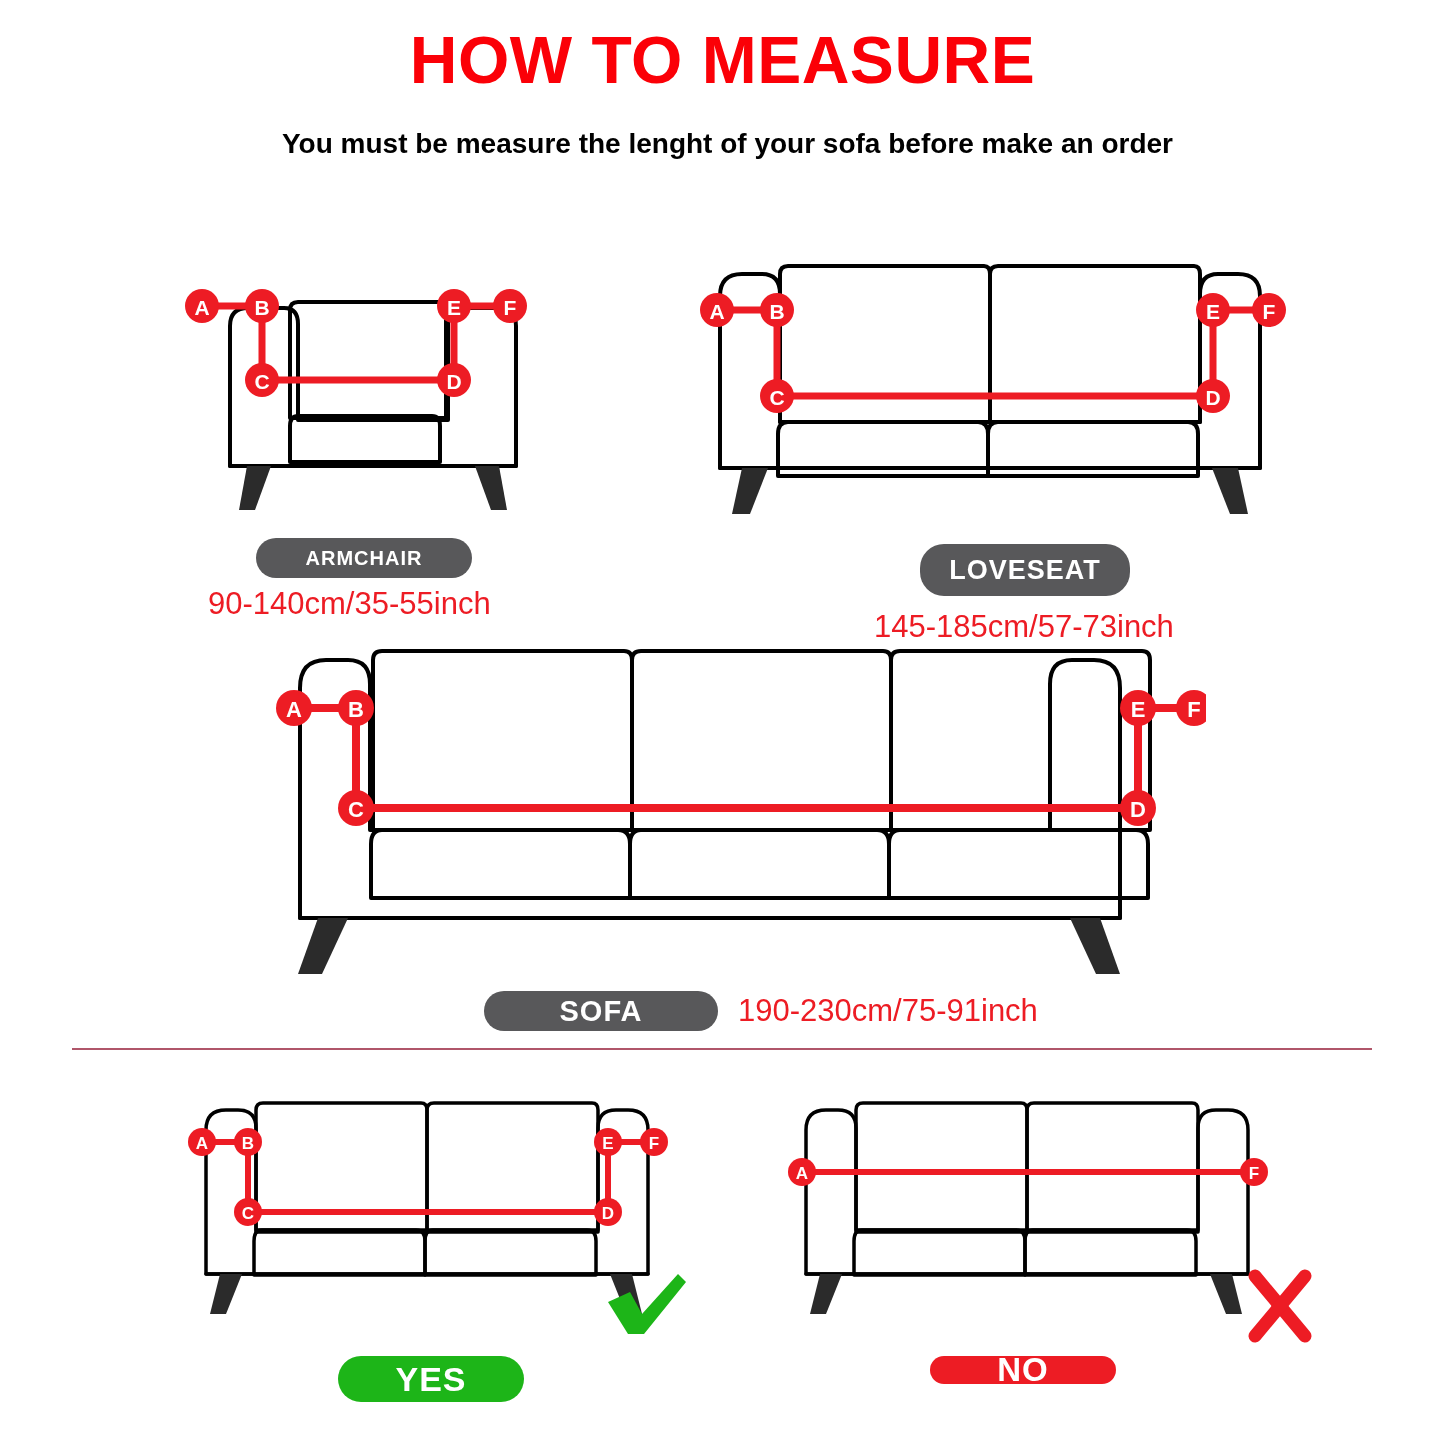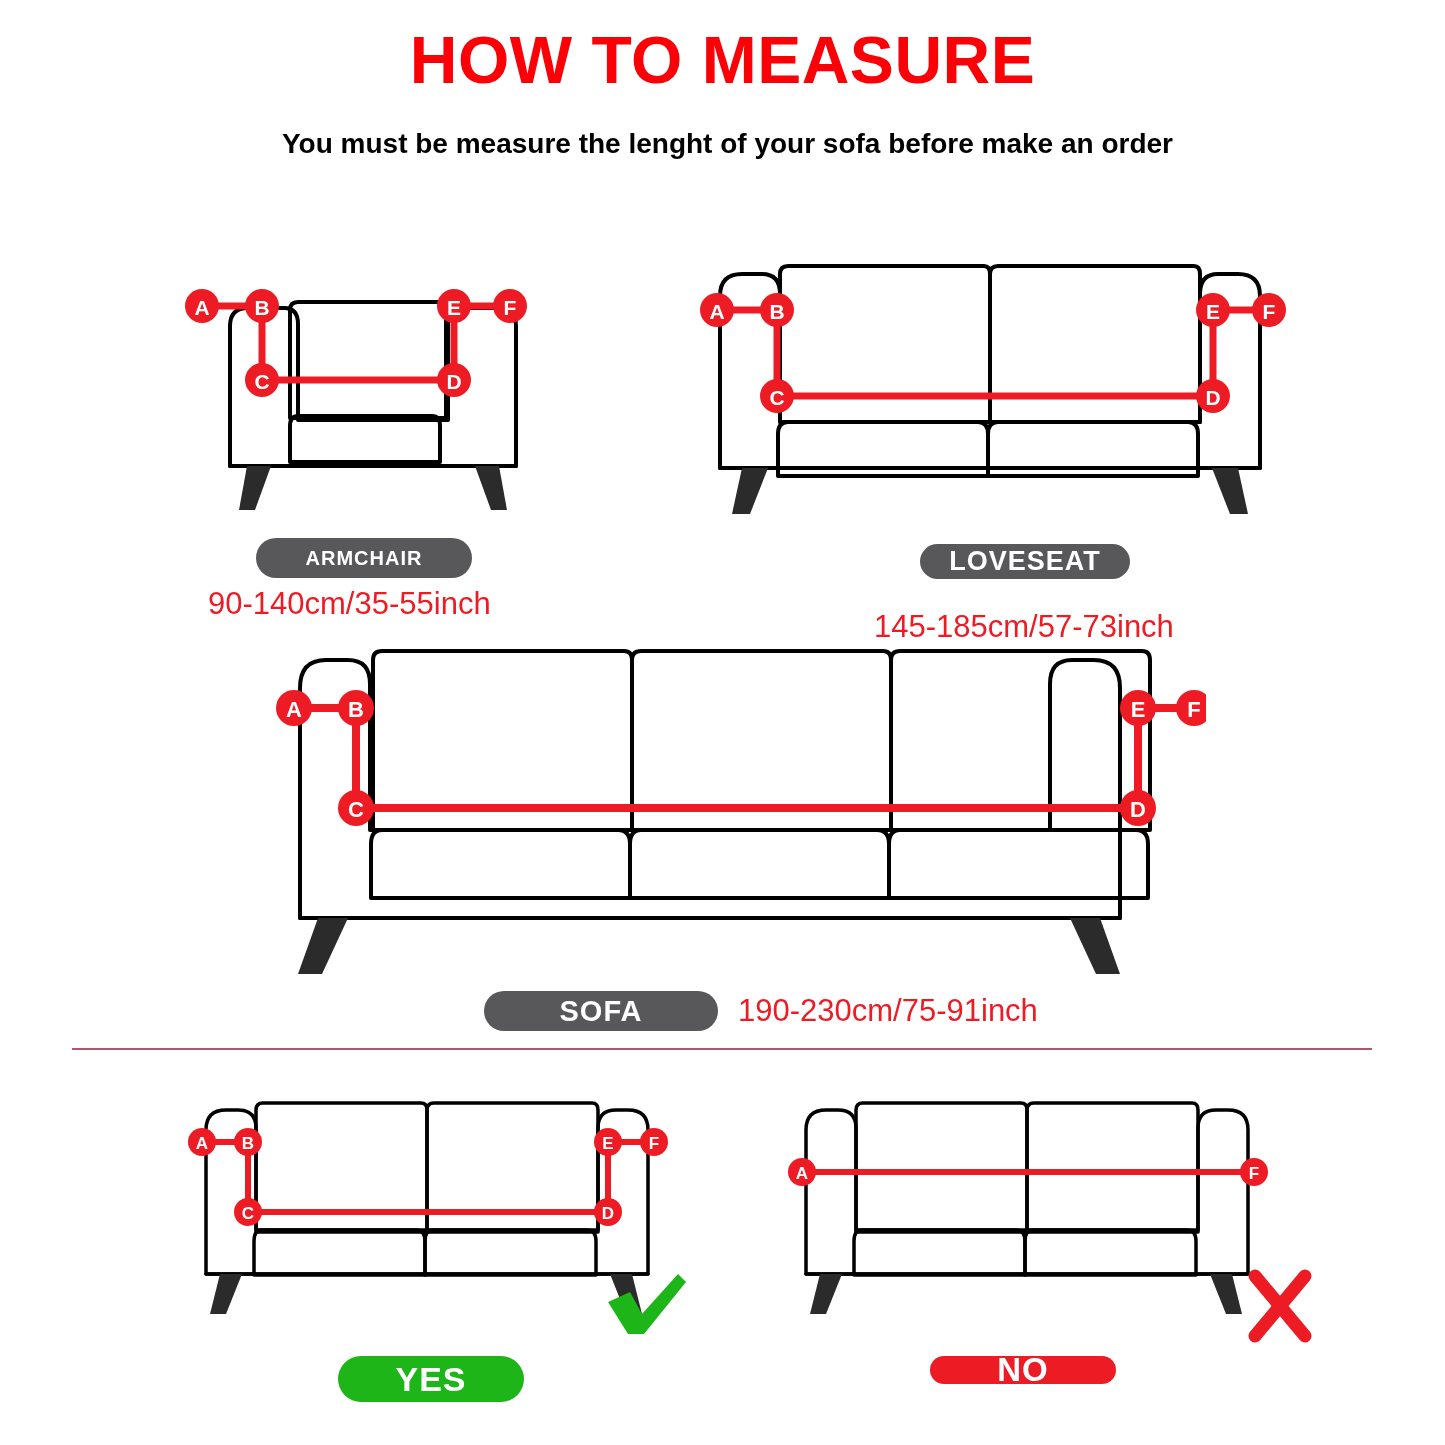--- a/index.html
+++ b/index.html
@@ -180,21 +180,21 @@
         <circle cx="528" cy="62" r="17" fill="#ed1c24"></circle>
         <text x="528" y="71" fill="#fff" font-size="21" font-weight="bold" text-anchor="middle" font-family="Liberation Sans, sans-serif">E</text>
       </g>
       <g>
         <circle cx="584" cy="62" r="17" fill="#ed1c24"></circle>
         <text x="584" y="71" fill="#fff" font-size="21" font-weight="bold" text-anchor="middle" font-family="Liberation Sans, sans-serif">F</text>
       </g>
     </svg>
   </div>
 
-  <div class="pill pill-dark" style="left:920px; top:544px; width:210px; height:35px; font-size:27px;">LOVESEAT</div>
+  <div class="pill pill-dark" style="left:920px; top:544px; width:210px; height:52px; font-size:27px;">LOVESEAT</div>
   <div class="dim" style="left:874px; top:592px;margin-top:17px;">145-185cm/57-73inch</div>
 
   <div style="position:absolute; left:278px; top:640px; width:910px; height:340px;">
     <svg width="910" height="340" viewBox="0 0 910 340">
       <g fill="none" stroke="#000" stroke-width="4" stroke-linejoin="round" stroke-linecap="round">
         <path d="M95 20 q0 -9 9 -9 h242 q8 0 8 9 v170 h-259 z"></path>
         <path d="M354 20 q0 -9 9 -9 h242 q8 0 8 9 v170 h-259 z"></path>
         <path d="M613 20 q0 -9 9 -9 h242 q8 0 8 9 v170 h-259 z"></path>
         <path d="M22 48 q0 -28 26 -28 h22 q22 0 22 24 v146 h680 v-146 q0 -24 22 -24 h22 q26 0 26 28 v230 h-820 z"></path>
         <path d="M104 190 h236 q12 0 12 14 v54 h-259 v-54 q0 -14 11 -14 z"></path>

